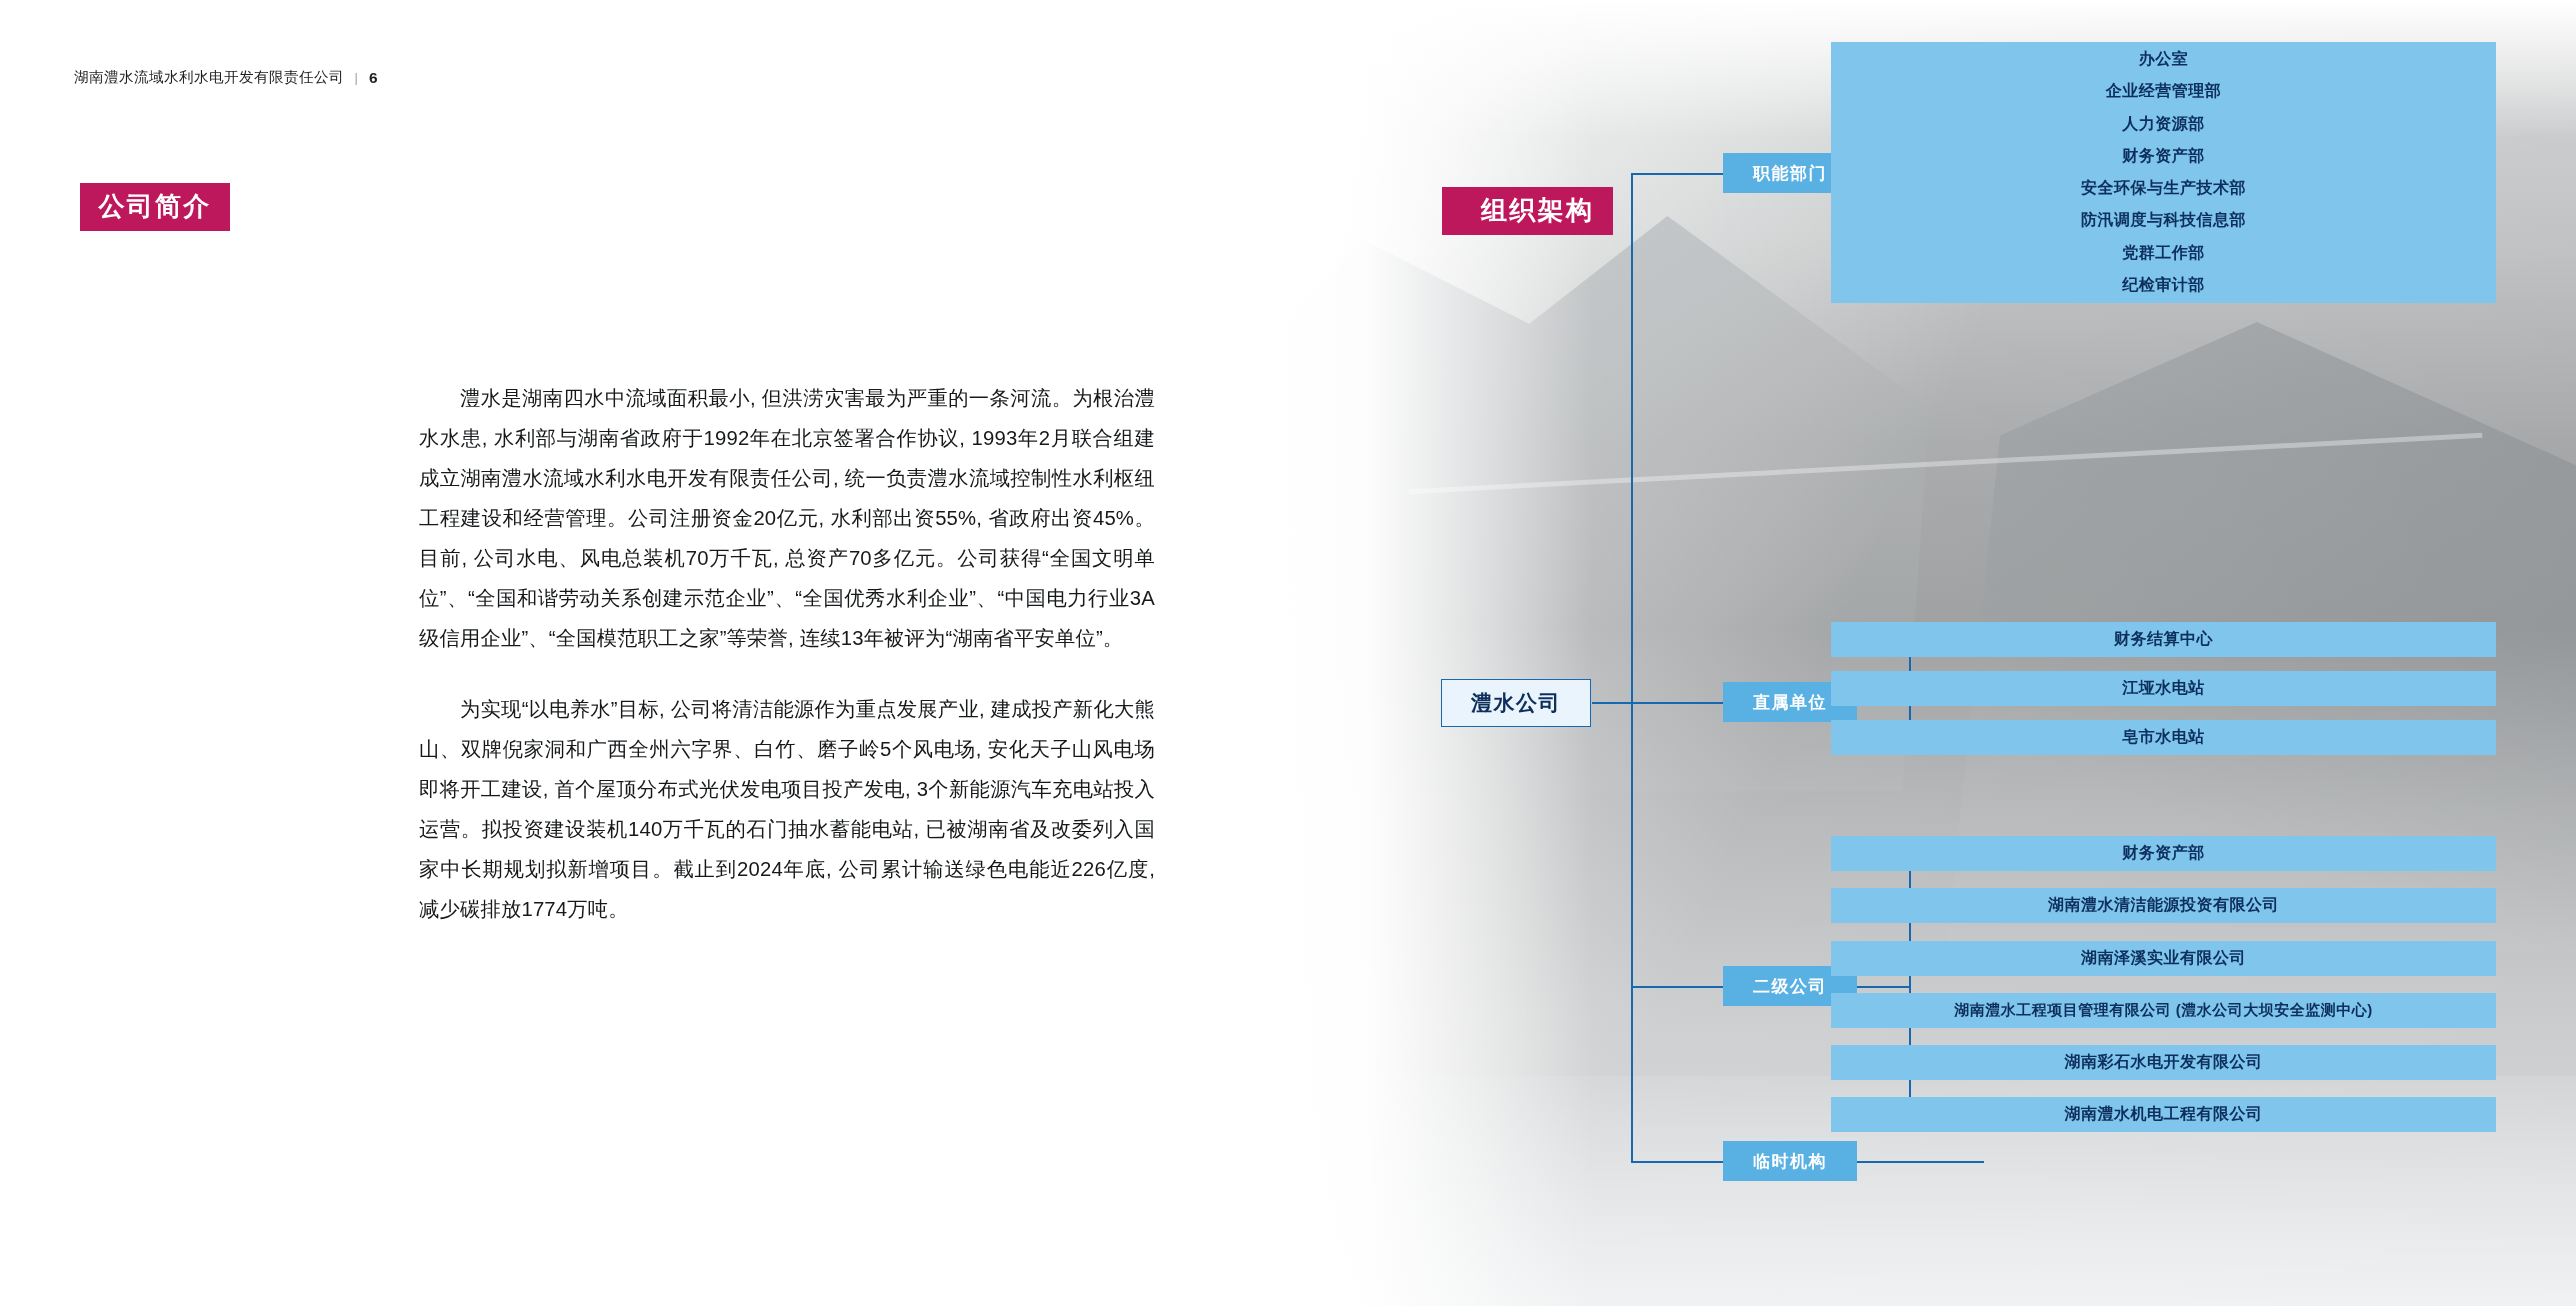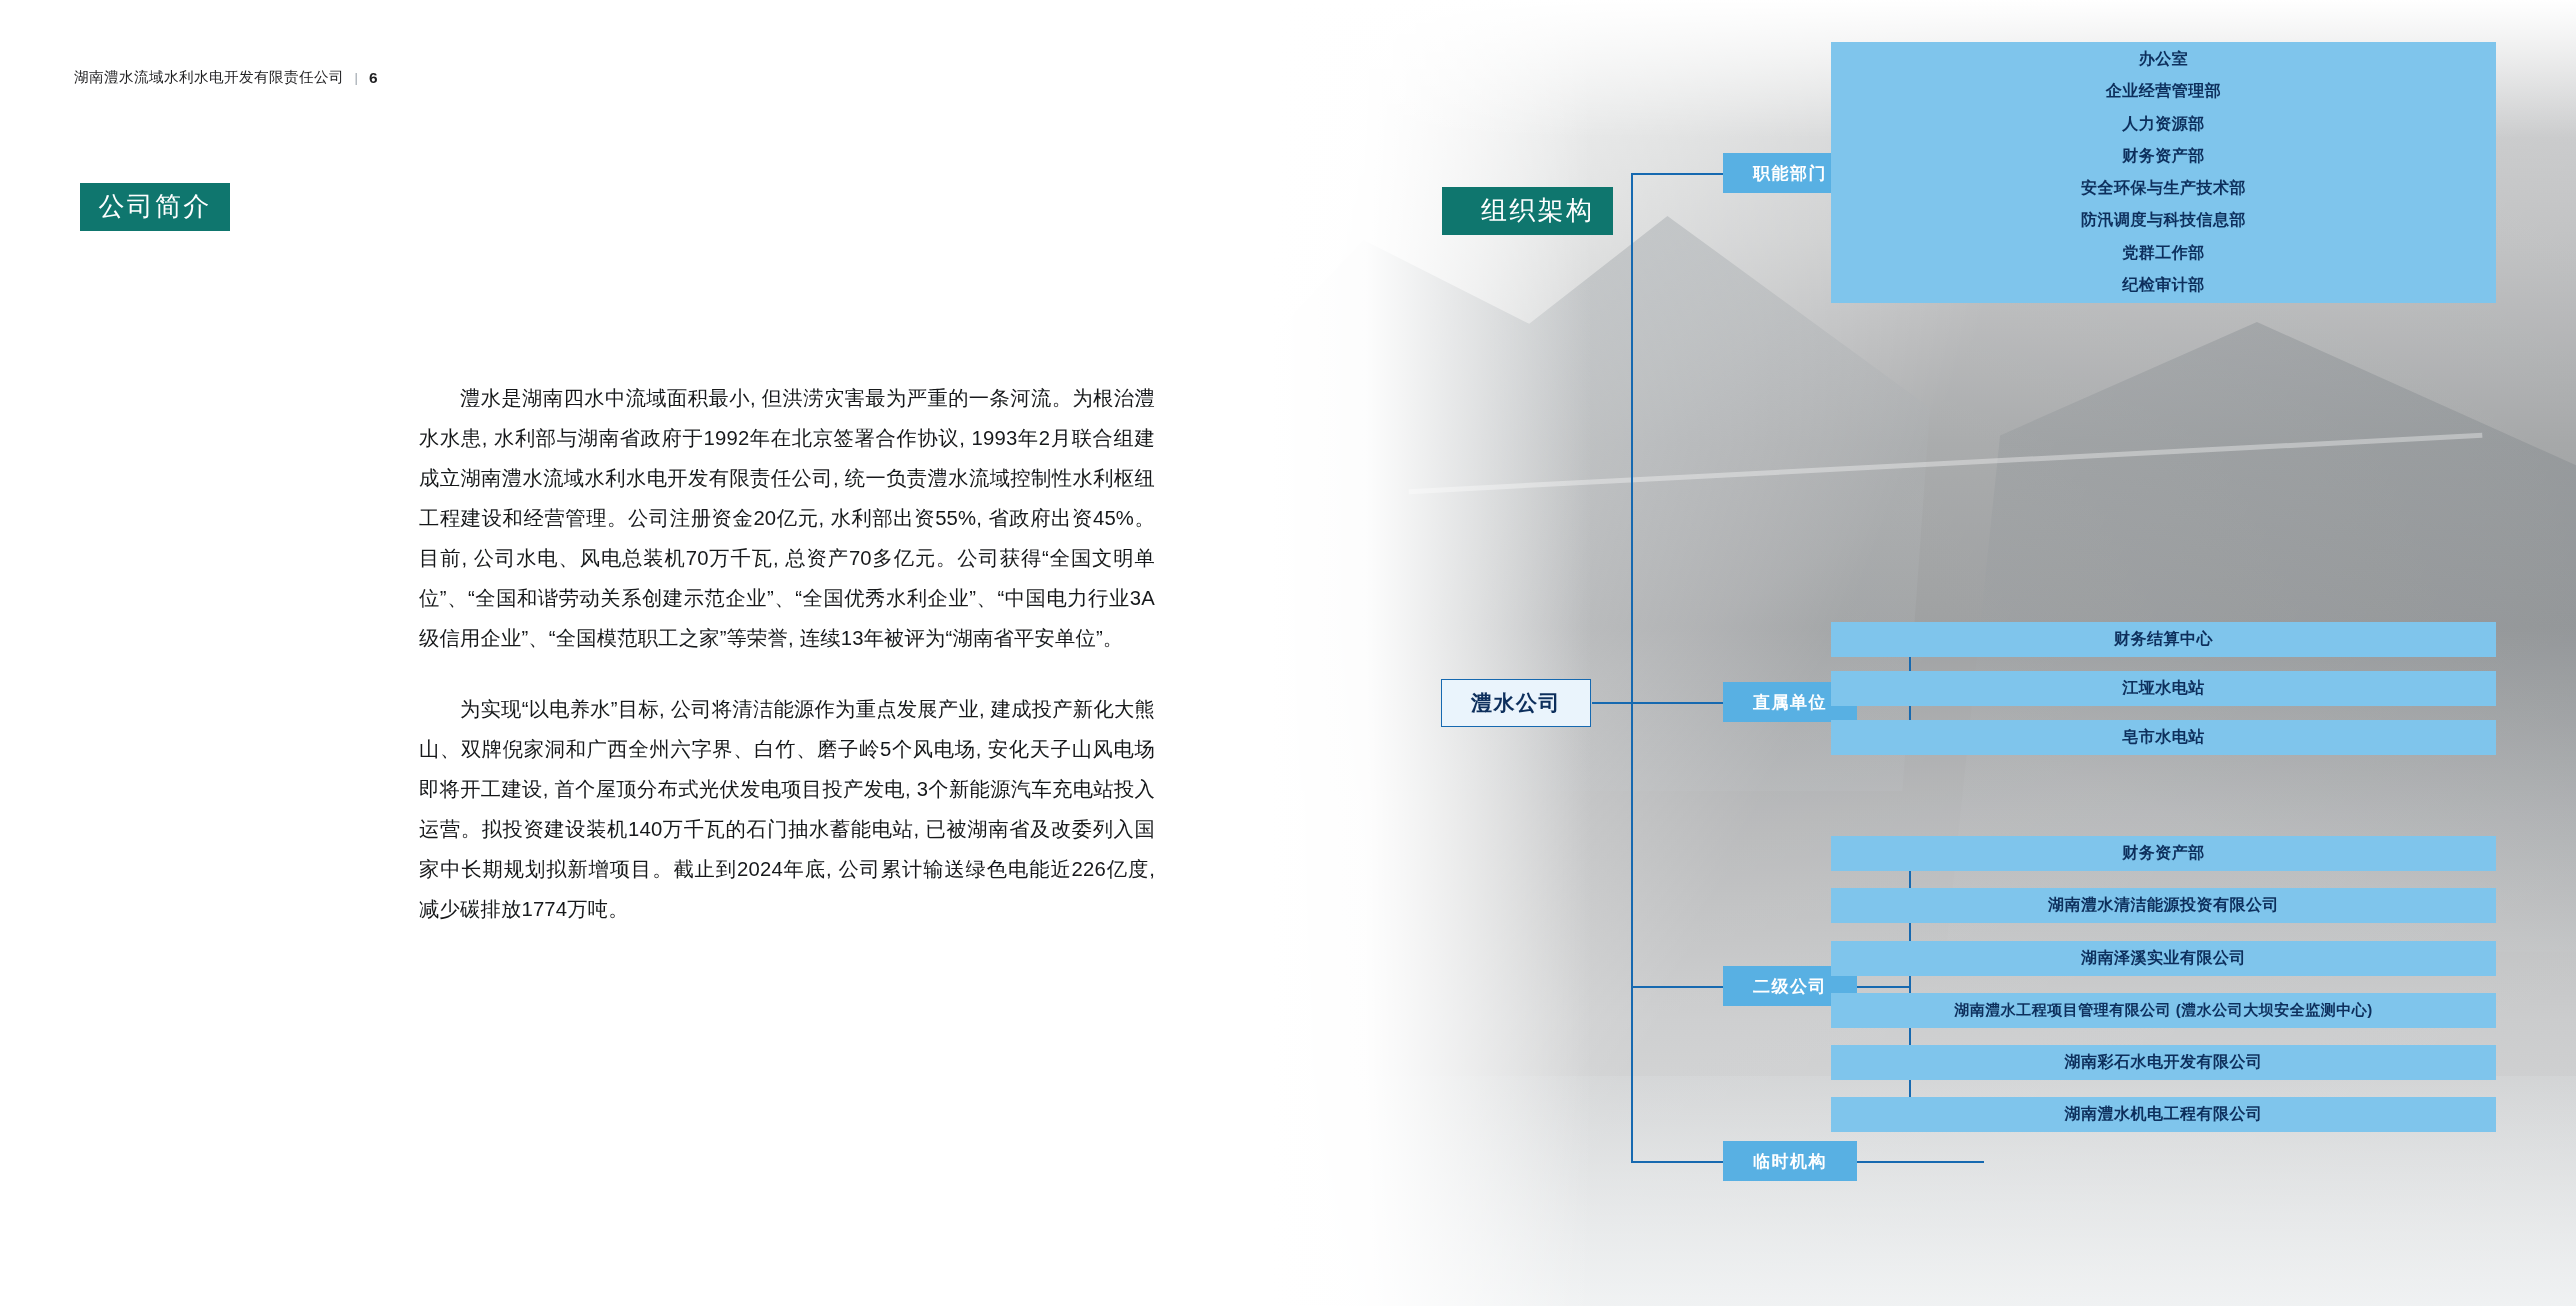--- a/index.html
+++ b/index.html
@@ -51,24 +51,24 @@
   }
   .runhead .pg {
     font-weight: bold;
     font-size: 15.4px;
     color: #1d1d1f;
   }
 
   
   .section-tag {
     position: absolute;
-    background: #0f766e;
+    background: #be185d;
     color: #ffffff;
     font-size: 26px;
-    font-weight: normal;
+    font-weight: bold;
     letter-spacing: 2.3px;
     padding: 10px 18.4px 11.5px 18.4px;
     line-height: 1;
     white-space: nowrap;
   }
   .tag-left { left: 80px; top: 183px; }
   .tag-right { left: 1442px; top: 187px; padding-left: 39px; }
 
   
   .body-col {

